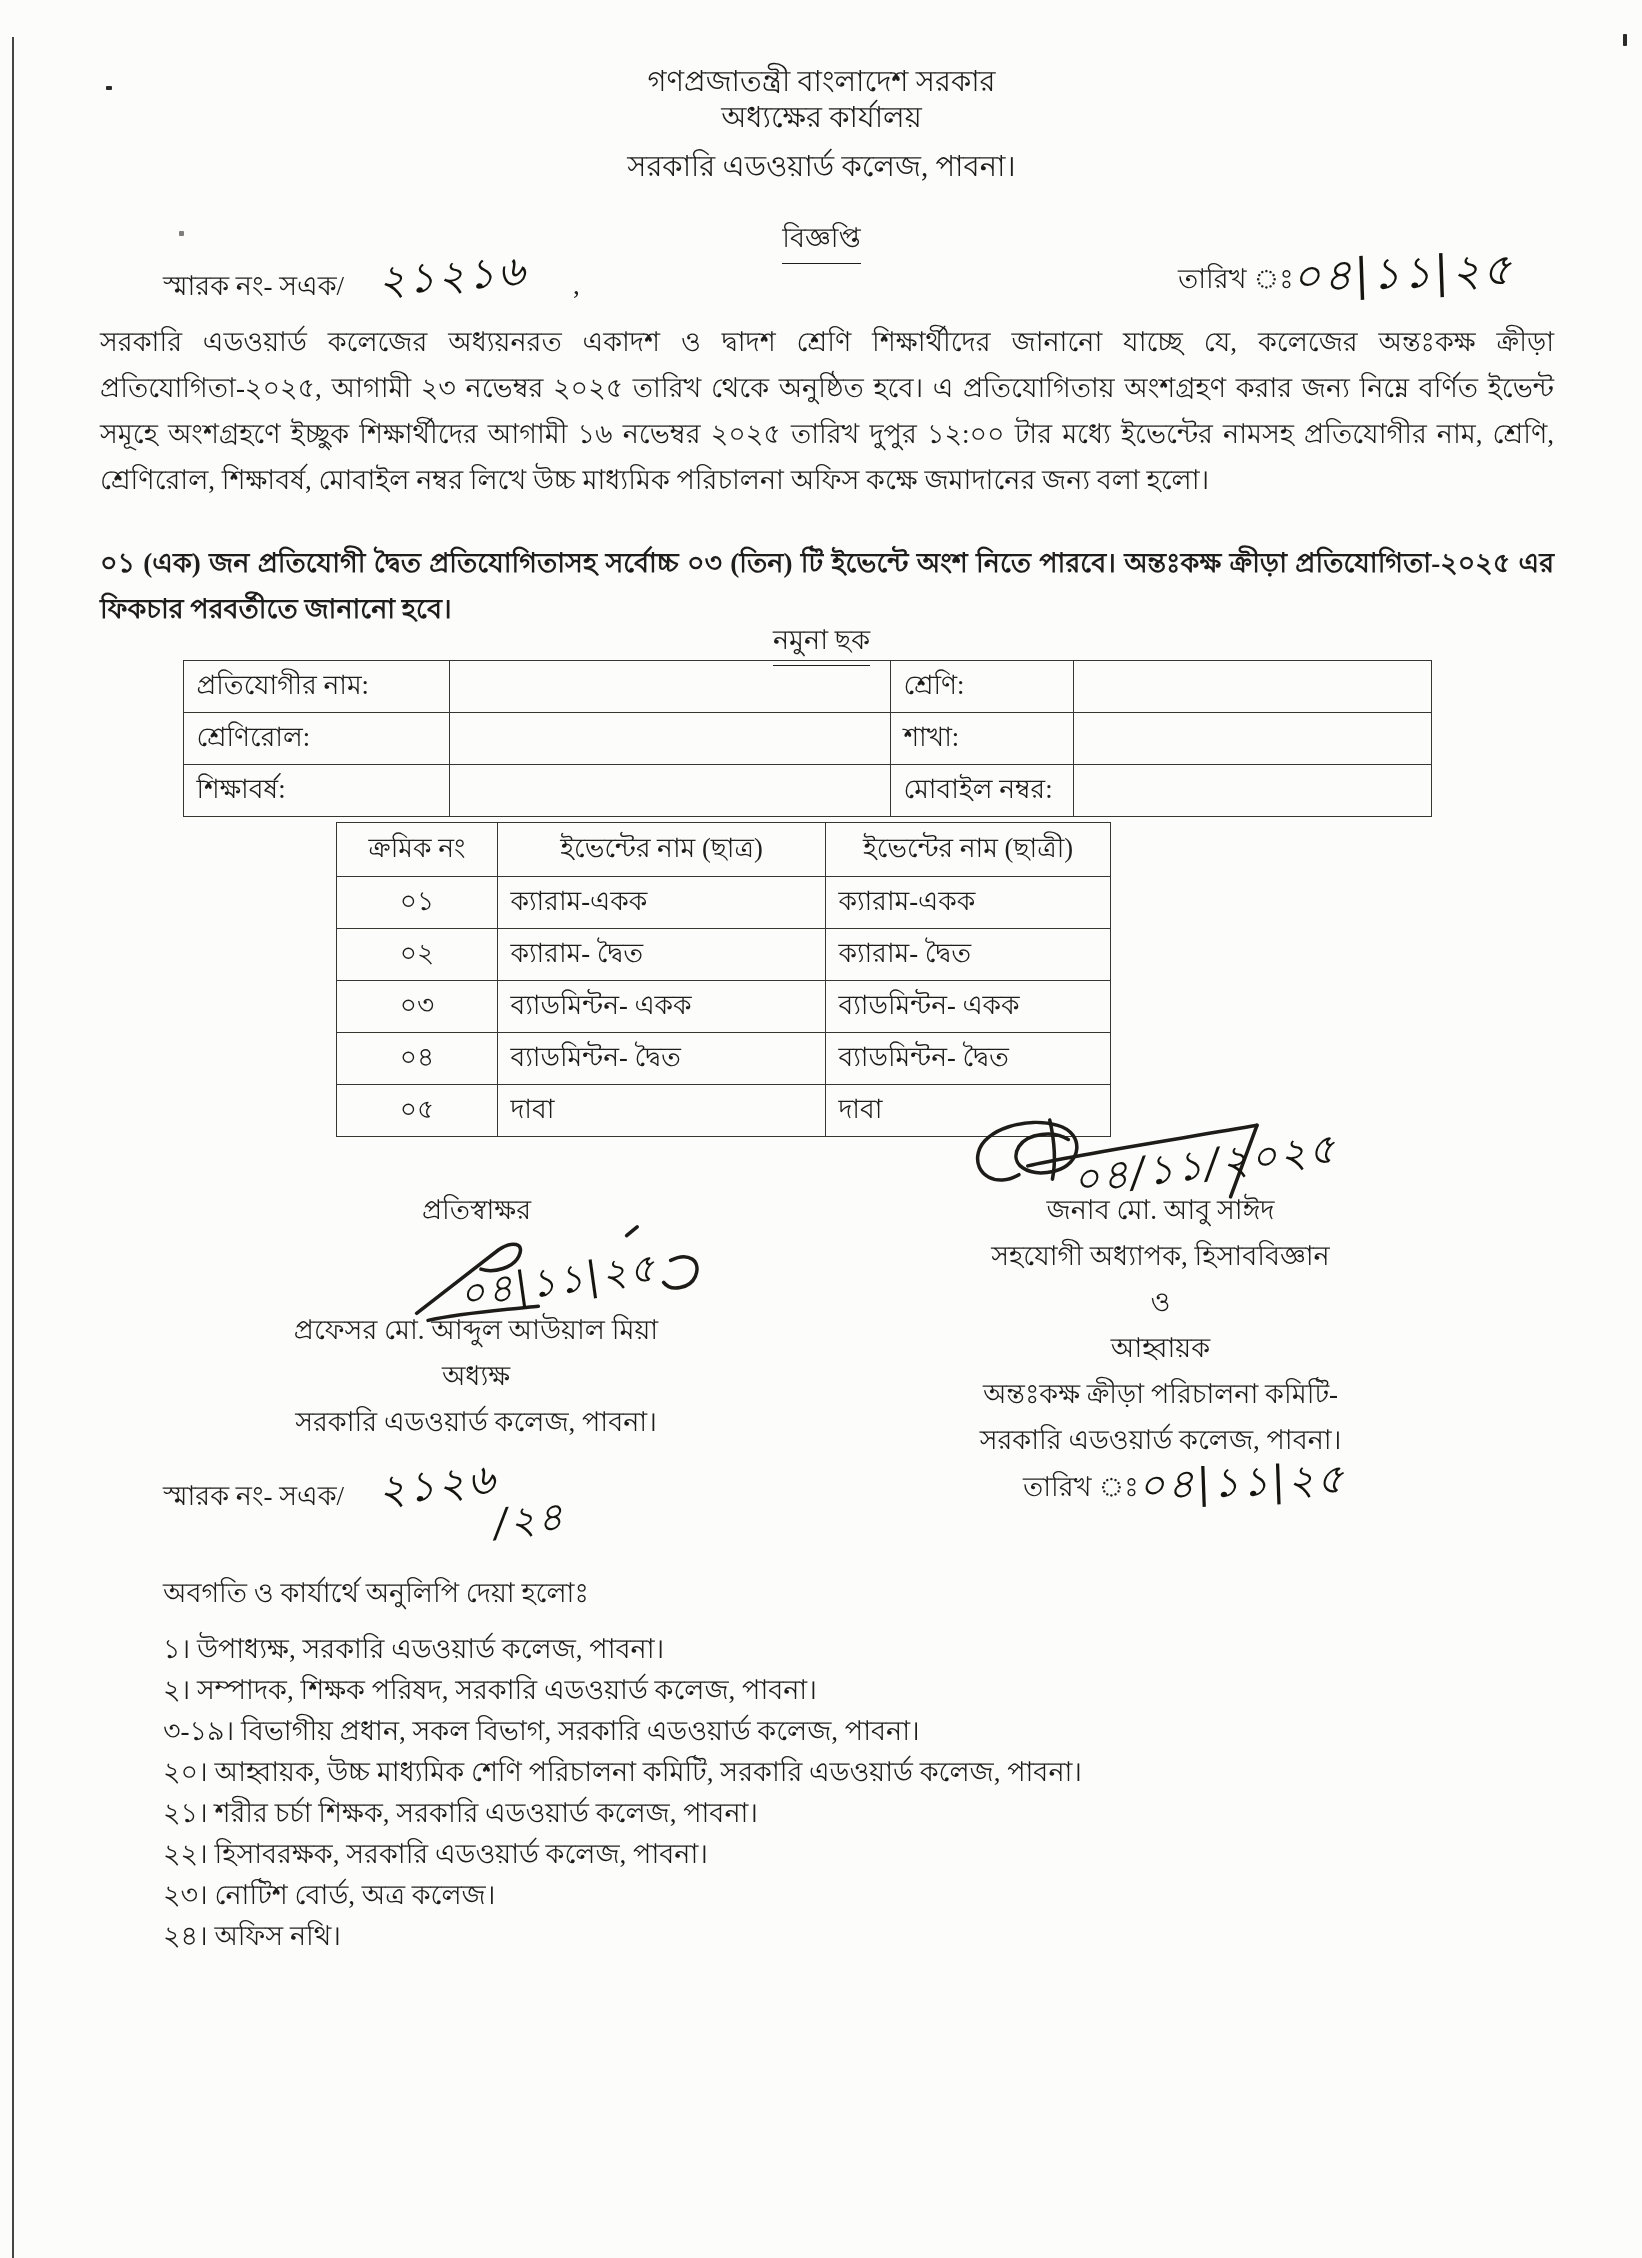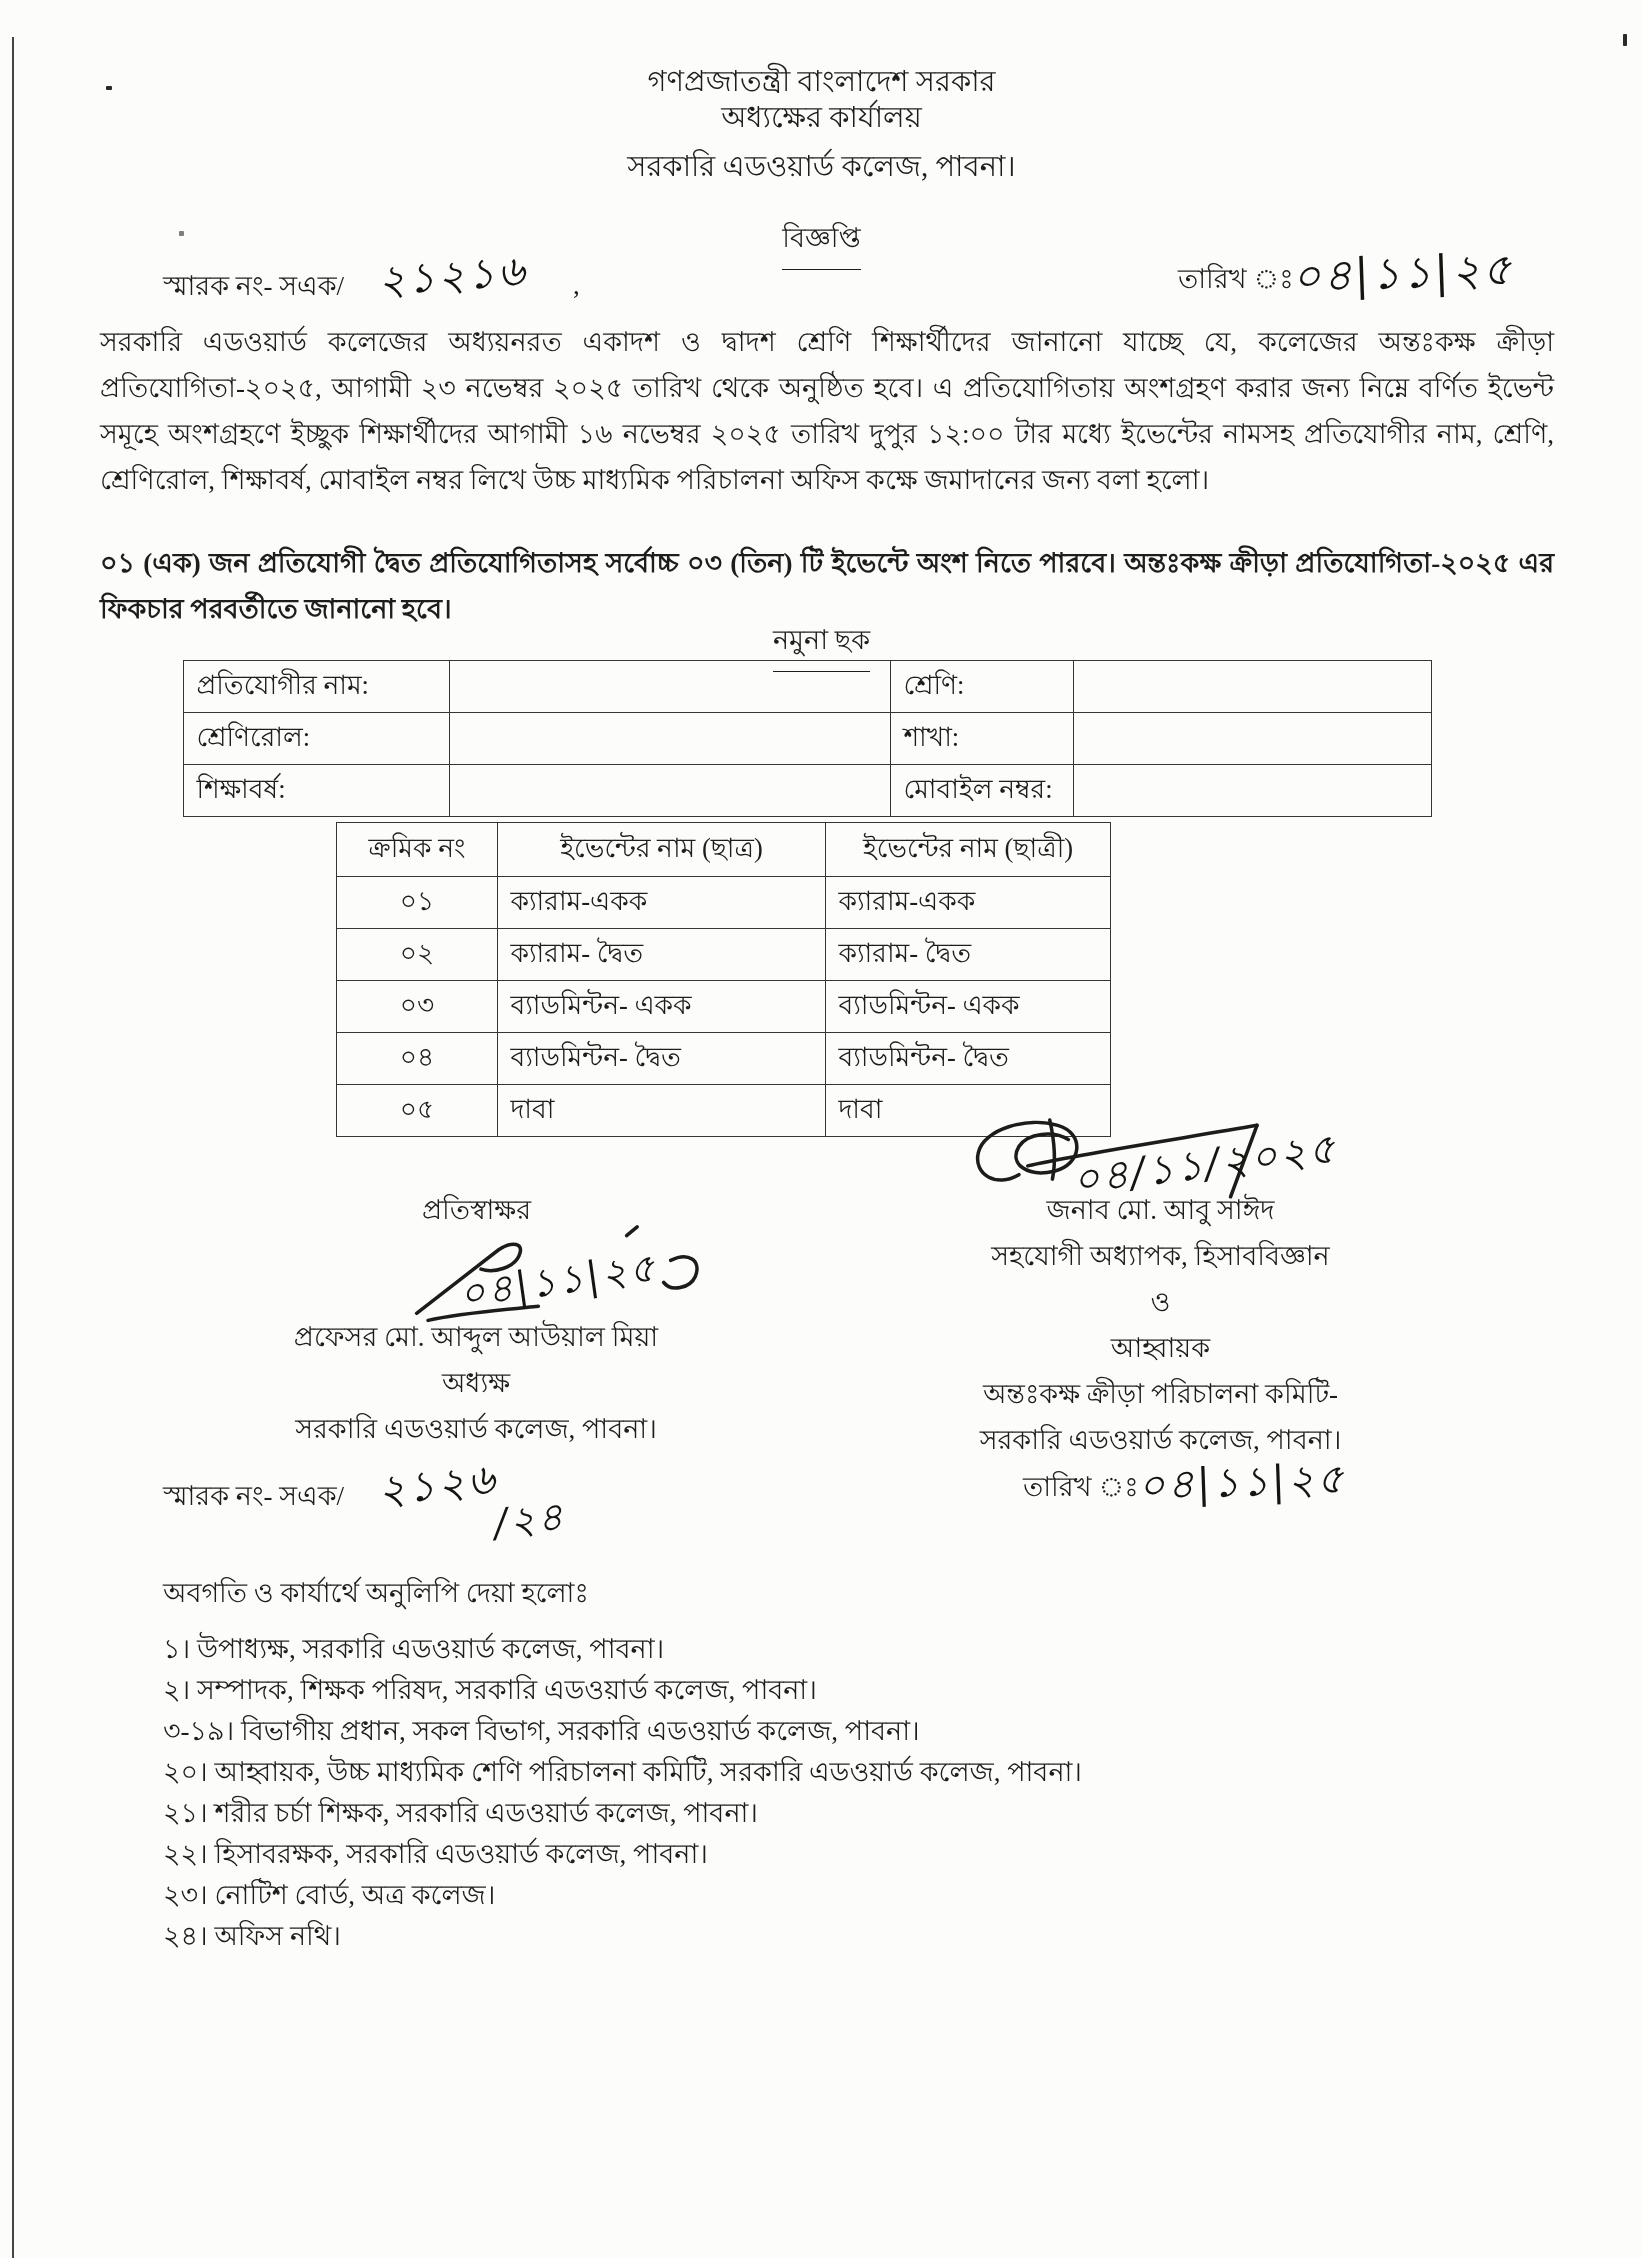--- a/index.html
+++ b/index.html
@@ -8,21 +8,21 @@
     width:1643px;height:2258px;
     margin:0 auto;
     background:#fcfcfa;
     color:#1e1d1b;
     font-family:"Liberation Serif","DejaVu Serif",serif;
     font-size:27px;
     overflow:hidden;
   }
   .abs{position:absolute;}
   .center{text-align:center;}
-  .underline{border-bottom:1.8px solid #1e1d1b;padding-bottom:16px;}
+  .underline{border-bottom:1.8px solid #1e1d1b;padding-bottom:10px;}
   .hw{
     font-family:"DejaVu Serif","Liberation Serif",serif;
     font-style:italic;
     letter-spacing:2.6px;
     color:#15140f;
   }
   
   .edge-line{position:absolute;left:11.5px;top:37px;bottom:0;width:2.6px;background:#262523;opacity:.85;}
   .speck{position:absolute;background:#2b2a28;border-radius:0.9px;}
   
@@ -165,21 +165,21 @@
   <div class="abs center" style="left:291px;top:1189px;width:371px;">প্রতিস্বাক্ষর</div>
   <div class="abs" style="left:406px;top:1225px;width:300px;">
     <svg class="sig" width="300" height="106" viewBox="0 0 340 120">
       <path class="sig-stroke" d="M12,100 L105,28 C120,18 135,20 128,35 C122,48 100,55 85,50"></path>
       <path class="sig-stroke" d="M25,108 C60,100 120,95 150,92"></path>
       <path class="sig-stroke" d="M250,12 L262,2"></path>
       <path class="sig-stroke" d="M300,40 C320,30 335,40 328,58 C322,72 300,76 292,65"></path>
     </svg>
     <div class="abs hw" style="left:53px;top:25px;font-size:39px;transform:rotate(-8deg);white-space:nowrap;">০৪|১১|২৫</div>
   </div>
-  <div class="abs sig-block" style="left:238px;top:1307px;width:476px;margin-top:7px;">
+  <div class="abs sig-block" style="left:238px;top:1307px;width:476px;">
     <div>প্রফেসর মো. আব্দুল আউয়াল মিয়া</div>
     <div>অধ্যক্ষ</div>
     <div>সরকারি এডওয়ার্ড কলেজ, পাবনা।</div>
   </div>
 
   <div class="abs" style="left:163px;top:1475px;">স্মারক নং- সএক/</div>
   <div class="abs hw" style="left:378px;top:1452px;font-size:42px;transform:rotate(-6deg);">২১২৬</div>
   <div class="abs hw" style="left:494px;top:1489px;font-size:39px;transform:rotate(-6deg);">/২৪</div>
   <div class="abs" style="left:1023px;top:1466px;">তারিখ ঃ</div>
   <div class="abs hw" style="left:1138px;top:1450px;font-size:41px;transform:rotate(-2deg);">০৪|১১|২৫</div>

